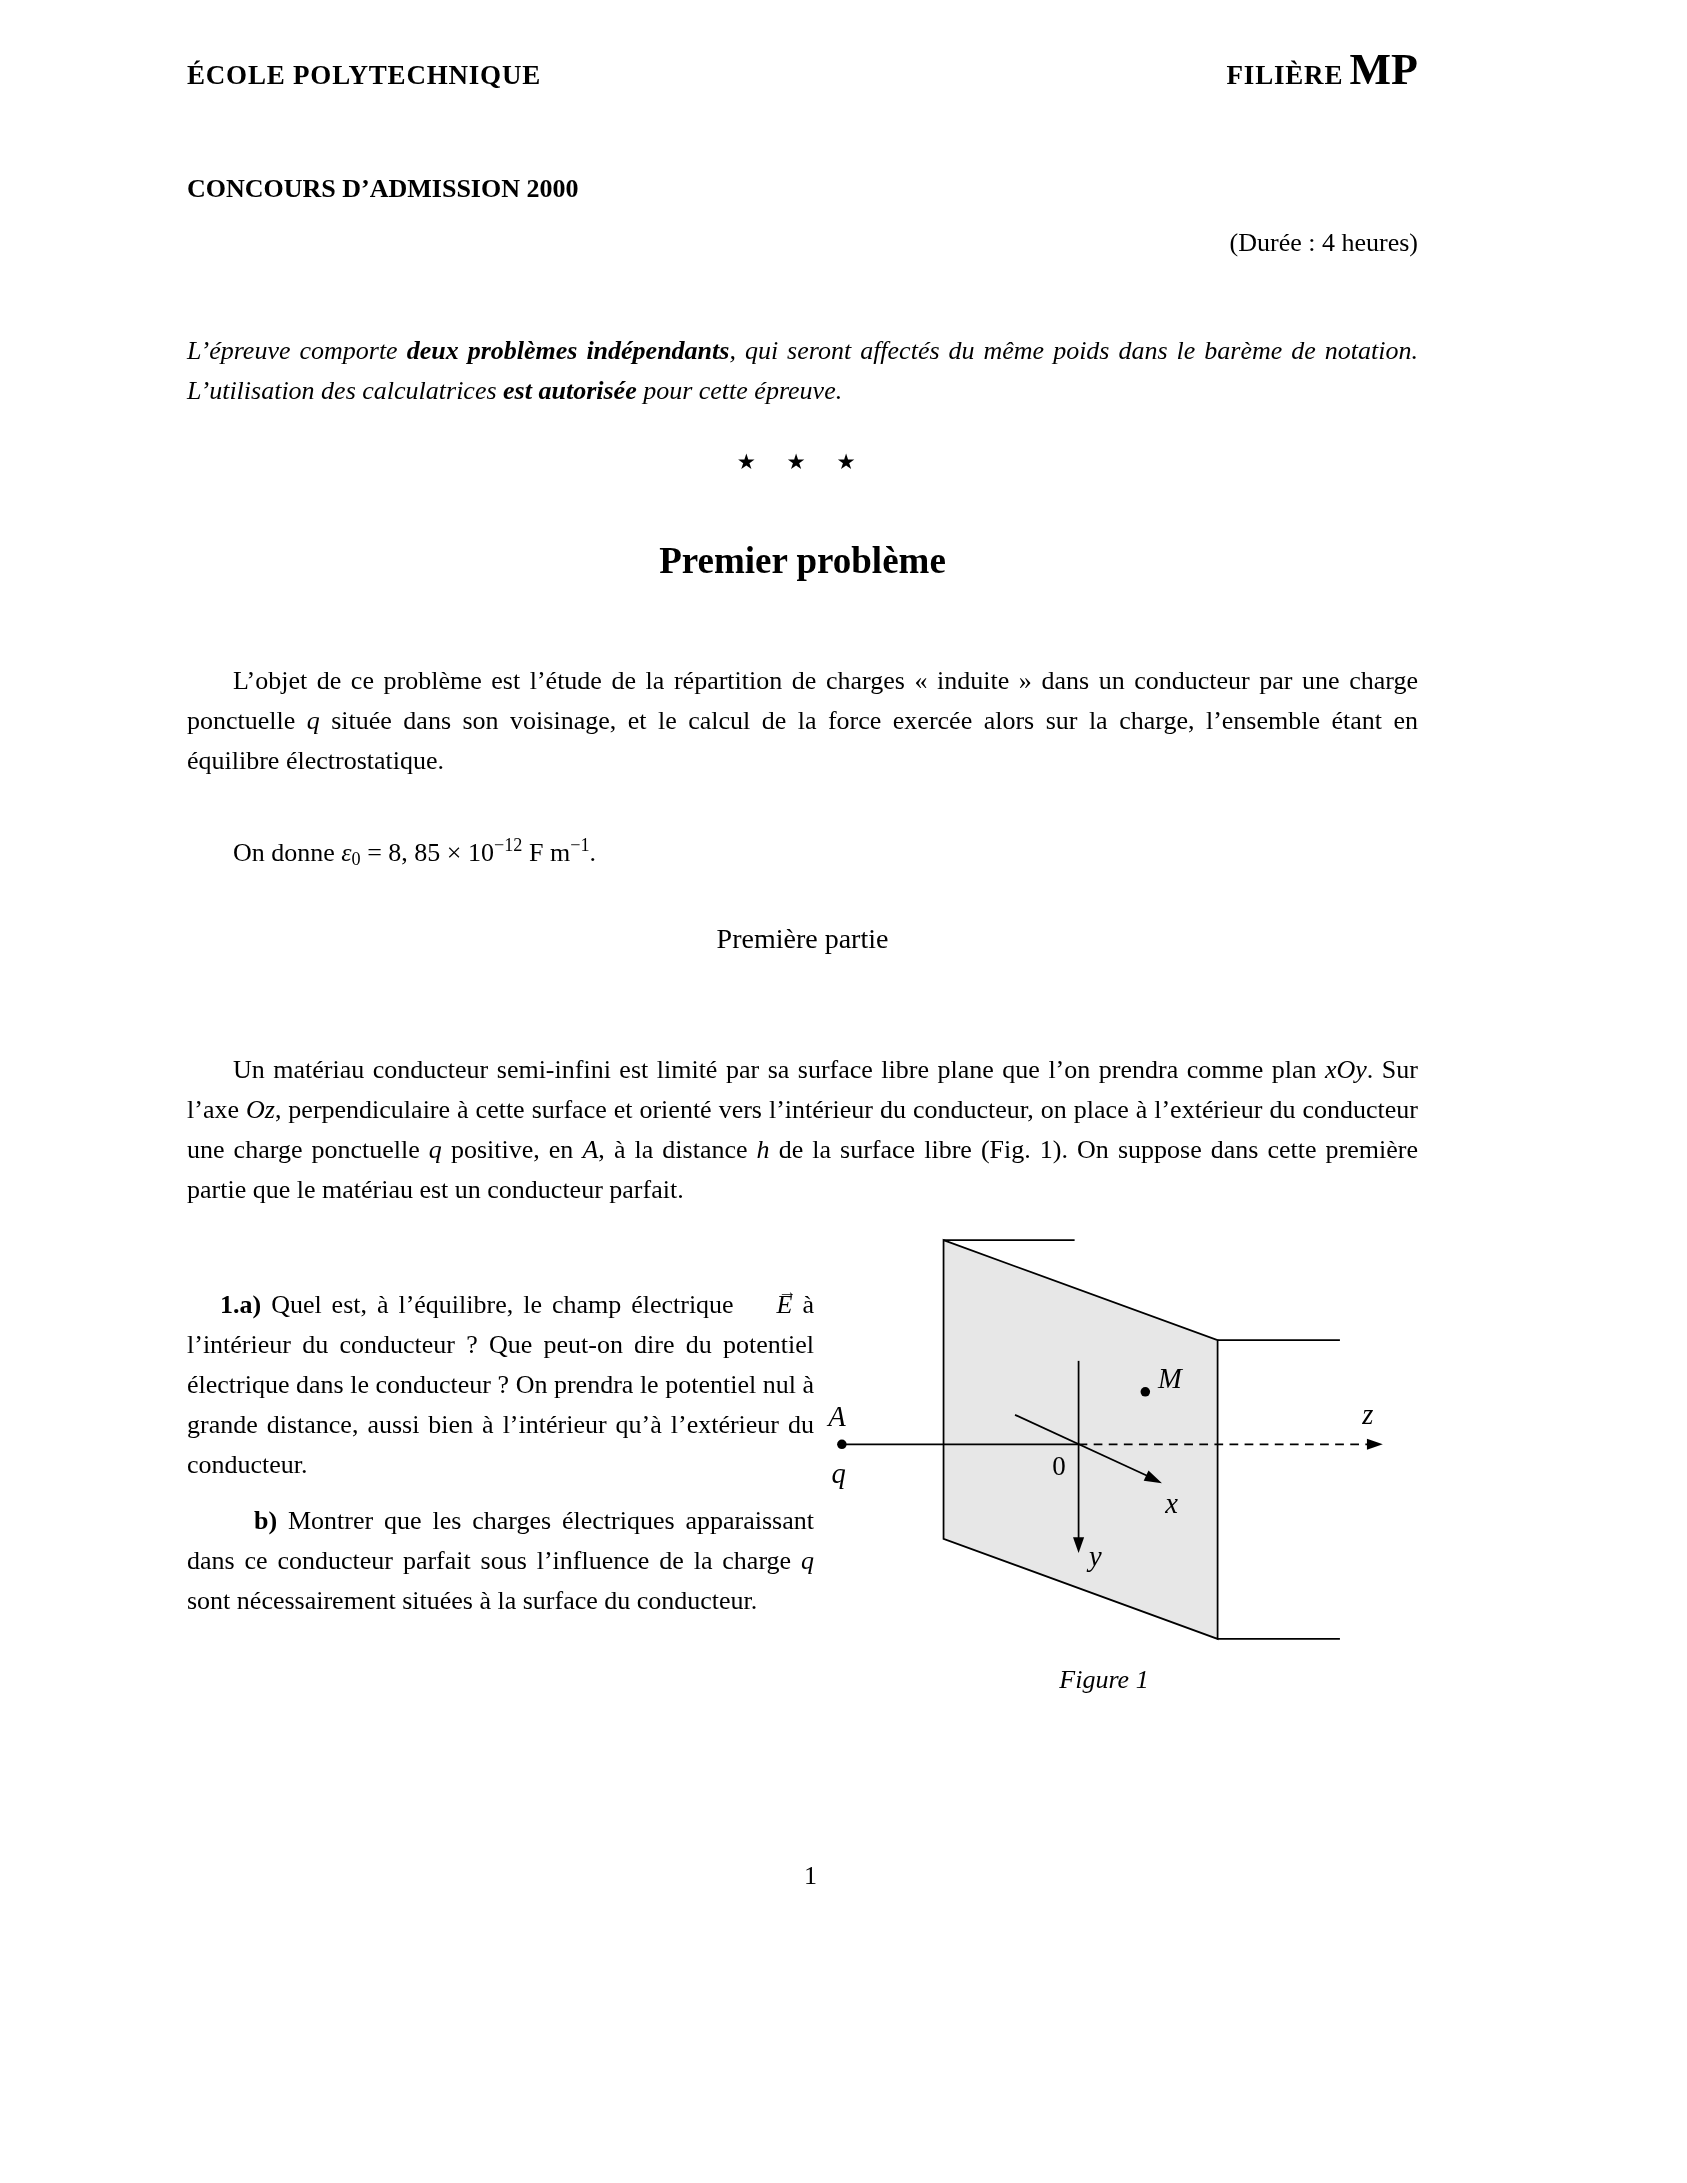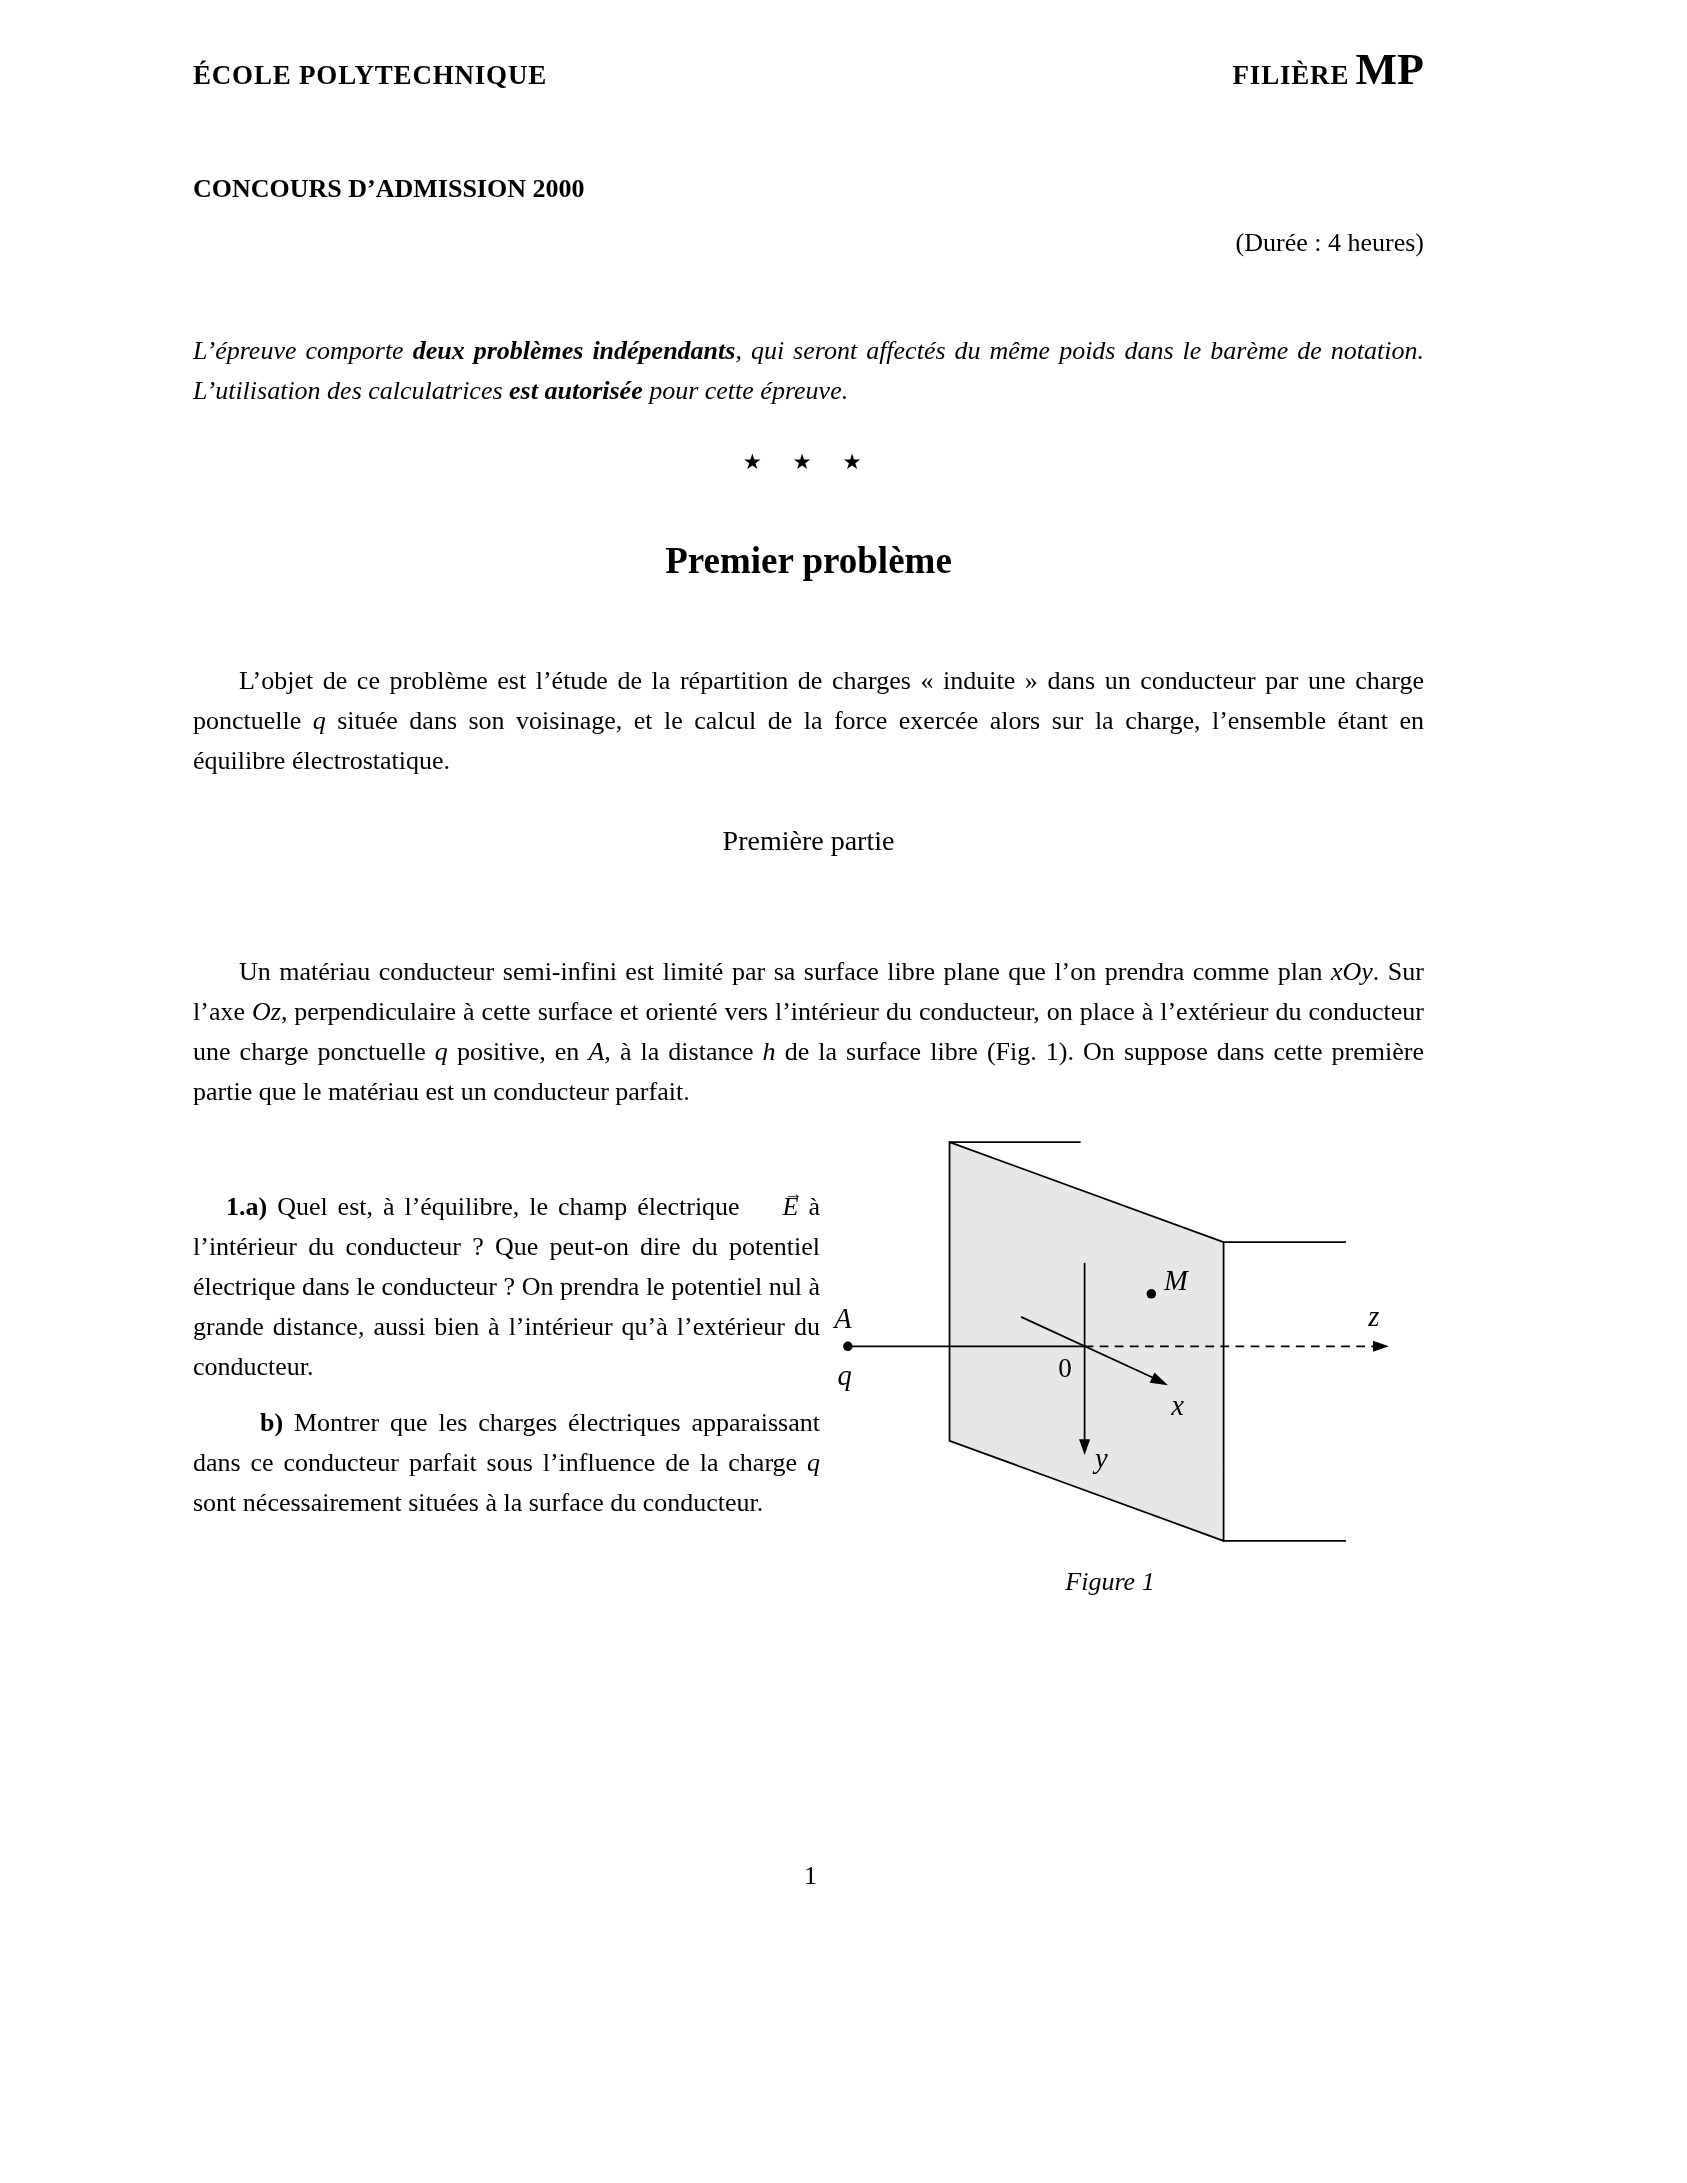--- a/index.html
+++ b/index.html
@@ -10,21 +10,21 @@
   .page {
     position: relative;
     width: 1687px;
     height: 2183px;
     background: #ffffff;
     color: #000000;
     font-family: "Liberation Serif", serif;
   }
   .content {
     position: absolute;
-    left: 193px;
+    left: 187px;
     top: 0;
     width: 1231px;
     padding-top: 44px;
   }
 
   
   .doc-header {
     display: flex;
     justify-content: space-between;
     align-items: baseline;
@@ -184,20 +184,23 @@
     </div>
 
     <div class="stars">★ ★ ★</div>
 
     <div class="h-problem">Premier problème</div>
 
     <div class="para p-intro">
       <span>L’objet de ce problème est l’étude de la répartition de charges « induite » dans un conducteur par une charge ponctuelle </span><span class="mvar">q</span><span> située dans son voisinage, et le calcul de la force exercée alors sur la charge, l’ensemble étant en équilibre électrostatique.</span>
     </div>
 
+    <div class="para p-given">
+      <span>On donne </span><span class="mvar">ε</span><span class="msub">0</span><span> = 8, 85 × 10</span><span class="msup">−12</span><span> F m</span><span class="msup">−1</span><span>.</span>
+    </div>
 
     <div class="h-part">Première partie</div>
 
     <div class="para p-part-intro">
       <span>Un matériau conducteur semi-infini est limité par sa surface libre plane que l’on prendra comme plan </span><span class="mvar">xOy</span><span>. Sur l’axe </span><span class="mvar">Oz</span><span>, perpendiculaire à cette surface et orienté vers l’intérieur du conducteur, on place à l’extérieur du conducteur une charge ponctuelle </span><span class="mvar">q</span><span> positive, en </span><span class="mvar">A</span><span>, à la distance </span><span class="mvar">h</span><span> de la surface libre (Fig. 1). On suppose dans cette première partie que le matériau est un conducteur parfait.</span>
     </div>
 
     <div class="columns">
       <div class="col-left">
         <div class="para q1a">

